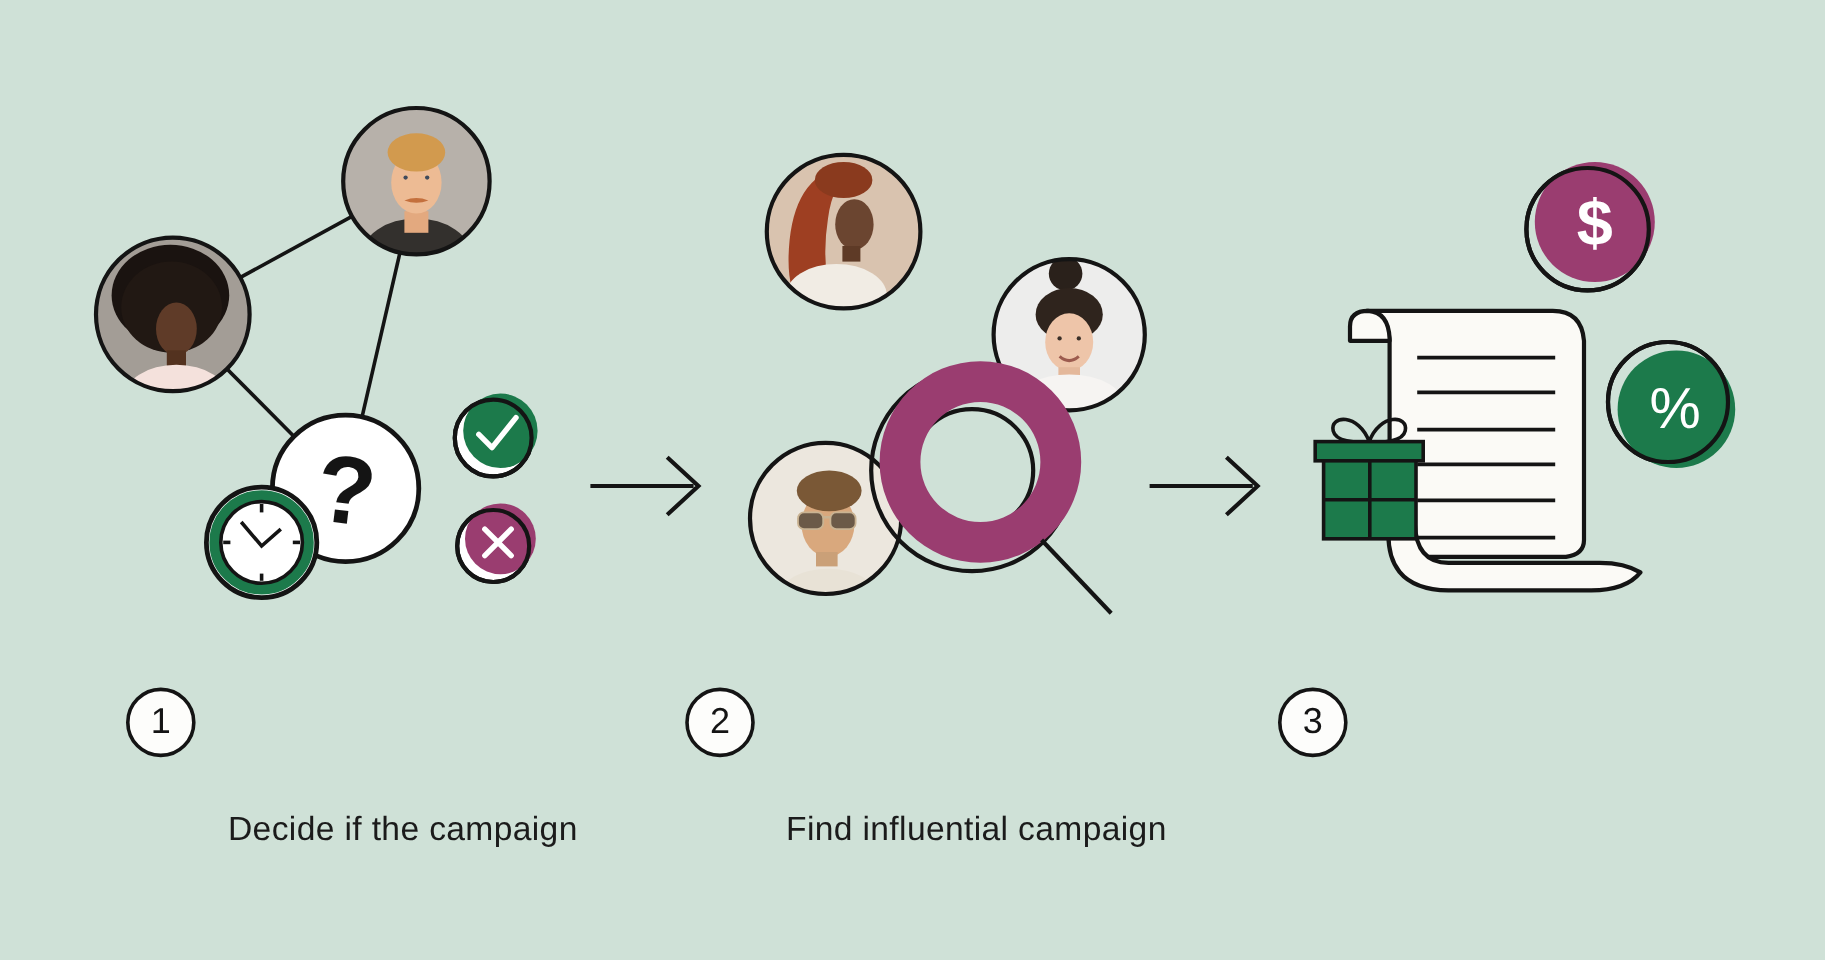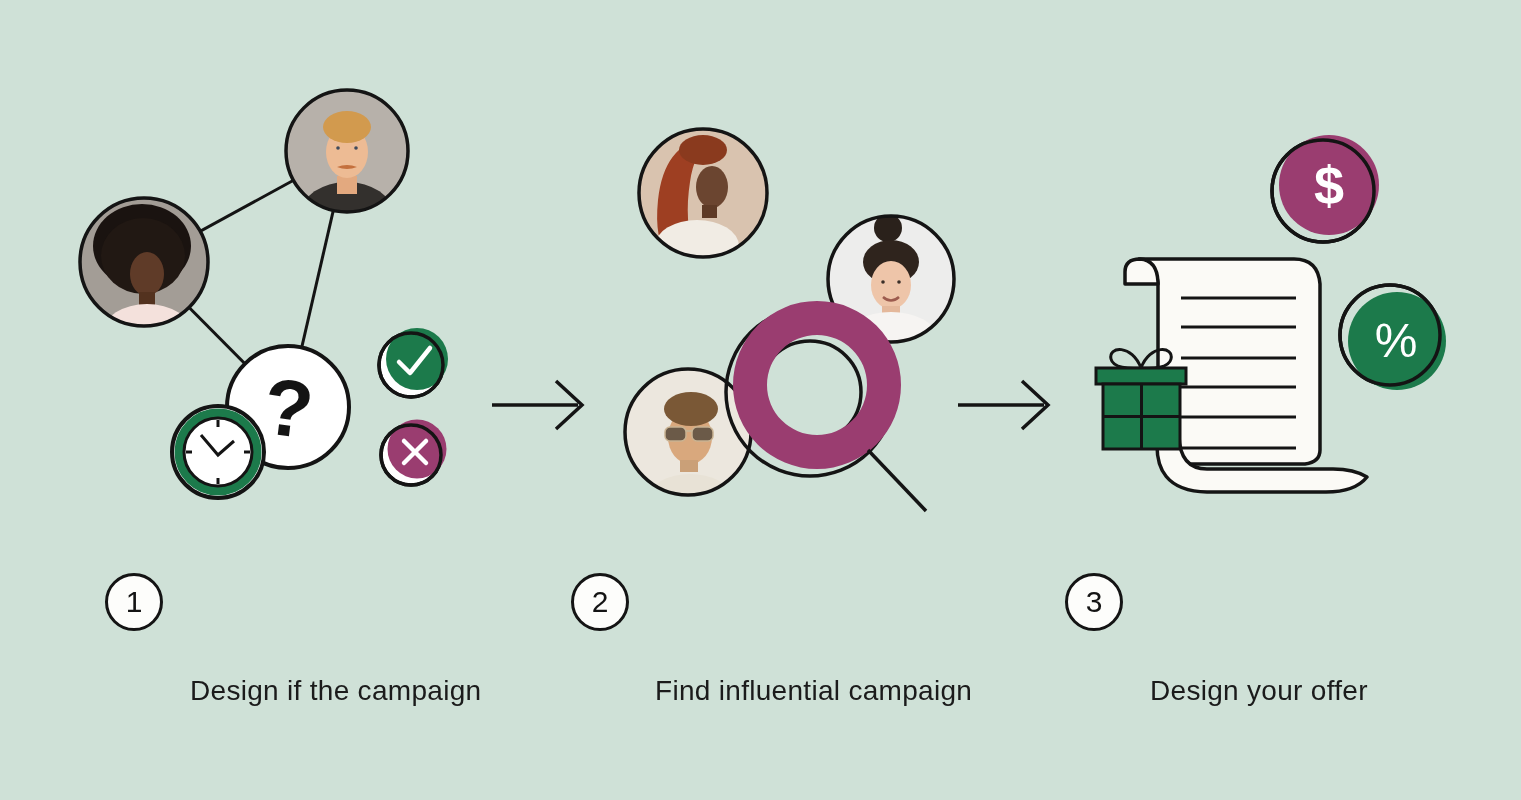--- a/index.html
+++ b/index.html
@@ -221,28 +221,25 @@
         <circle cx="1390" cy="335" r="50" fill="none" stroke="#141414" stroke-width="3.5"></circle>
         <circle cx="1397" cy="341" r="49" fill="#1c7a4b"></circle>
         <circle cx="1390" cy="335" r="50" fill="none" stroke="#141414" stroke-width="3.5"></circle>
         <text x="1396" y="357" text-anchor="middle" font-size="48" fill="#ffffff">%</text>
       </g>
     </g>
   </svg>
 
   <div class="step-badge" style="left:105px;top:573px;">1</div>
   <div class="caption" style="left:190px;top:581px;">
-    <div>Design if the campaign</div>
+    <div>Decide if the campaign</div>
     
   </div>
 
   <div class="step-badge" style="left:571px;top:573px;">2</div>
   <div class="caption" style="left:655px;top:581px;">
     <div>Find influential campaign</div>
     
   </div>
 
   <div class="step-badge" style="left:1065px;top:573px;">3</div>
-  <div class="caption" style="left:1150px;top:581px;">
-    <div>Design your offer</div>
-  </div>
 
 </div>
 
 </body></html>

